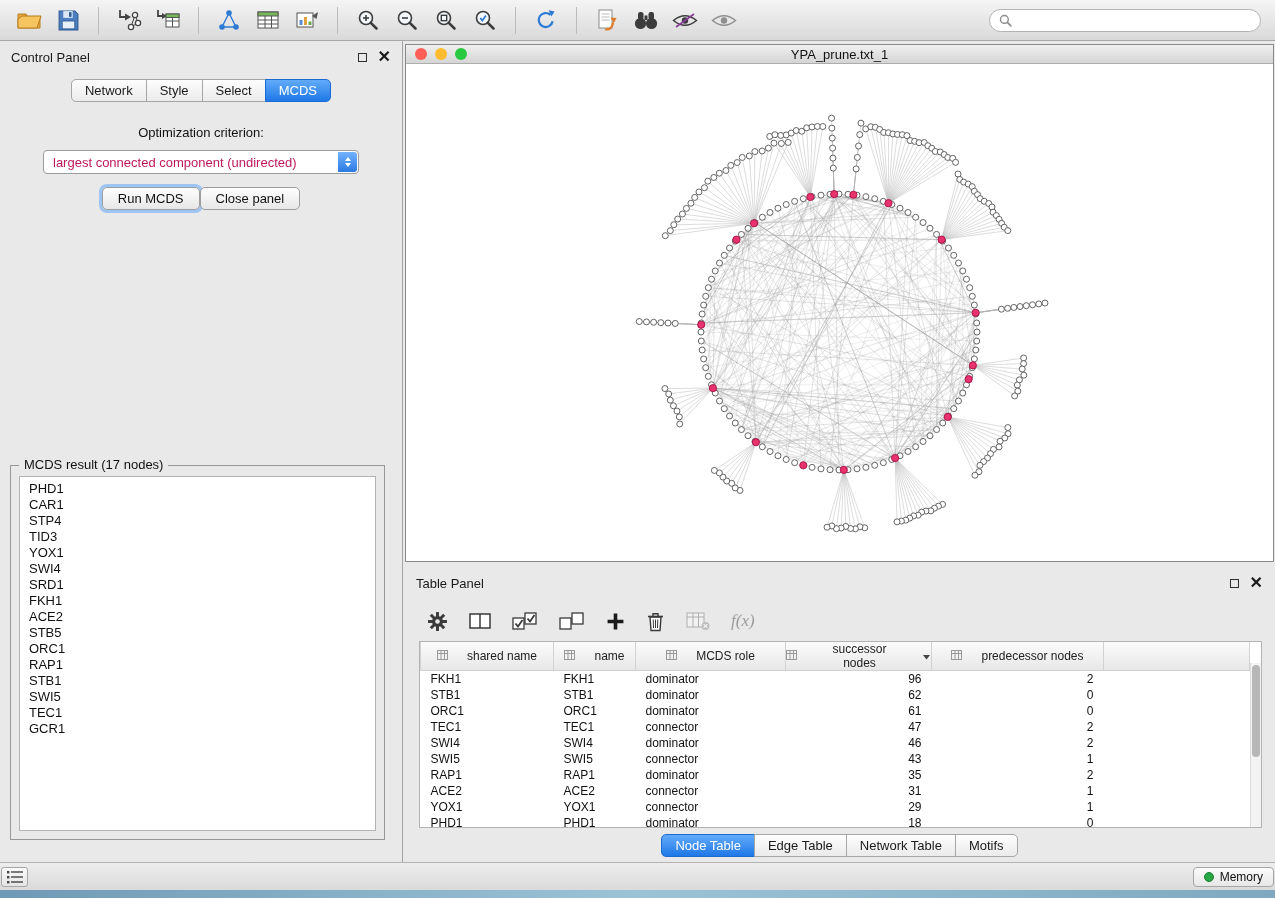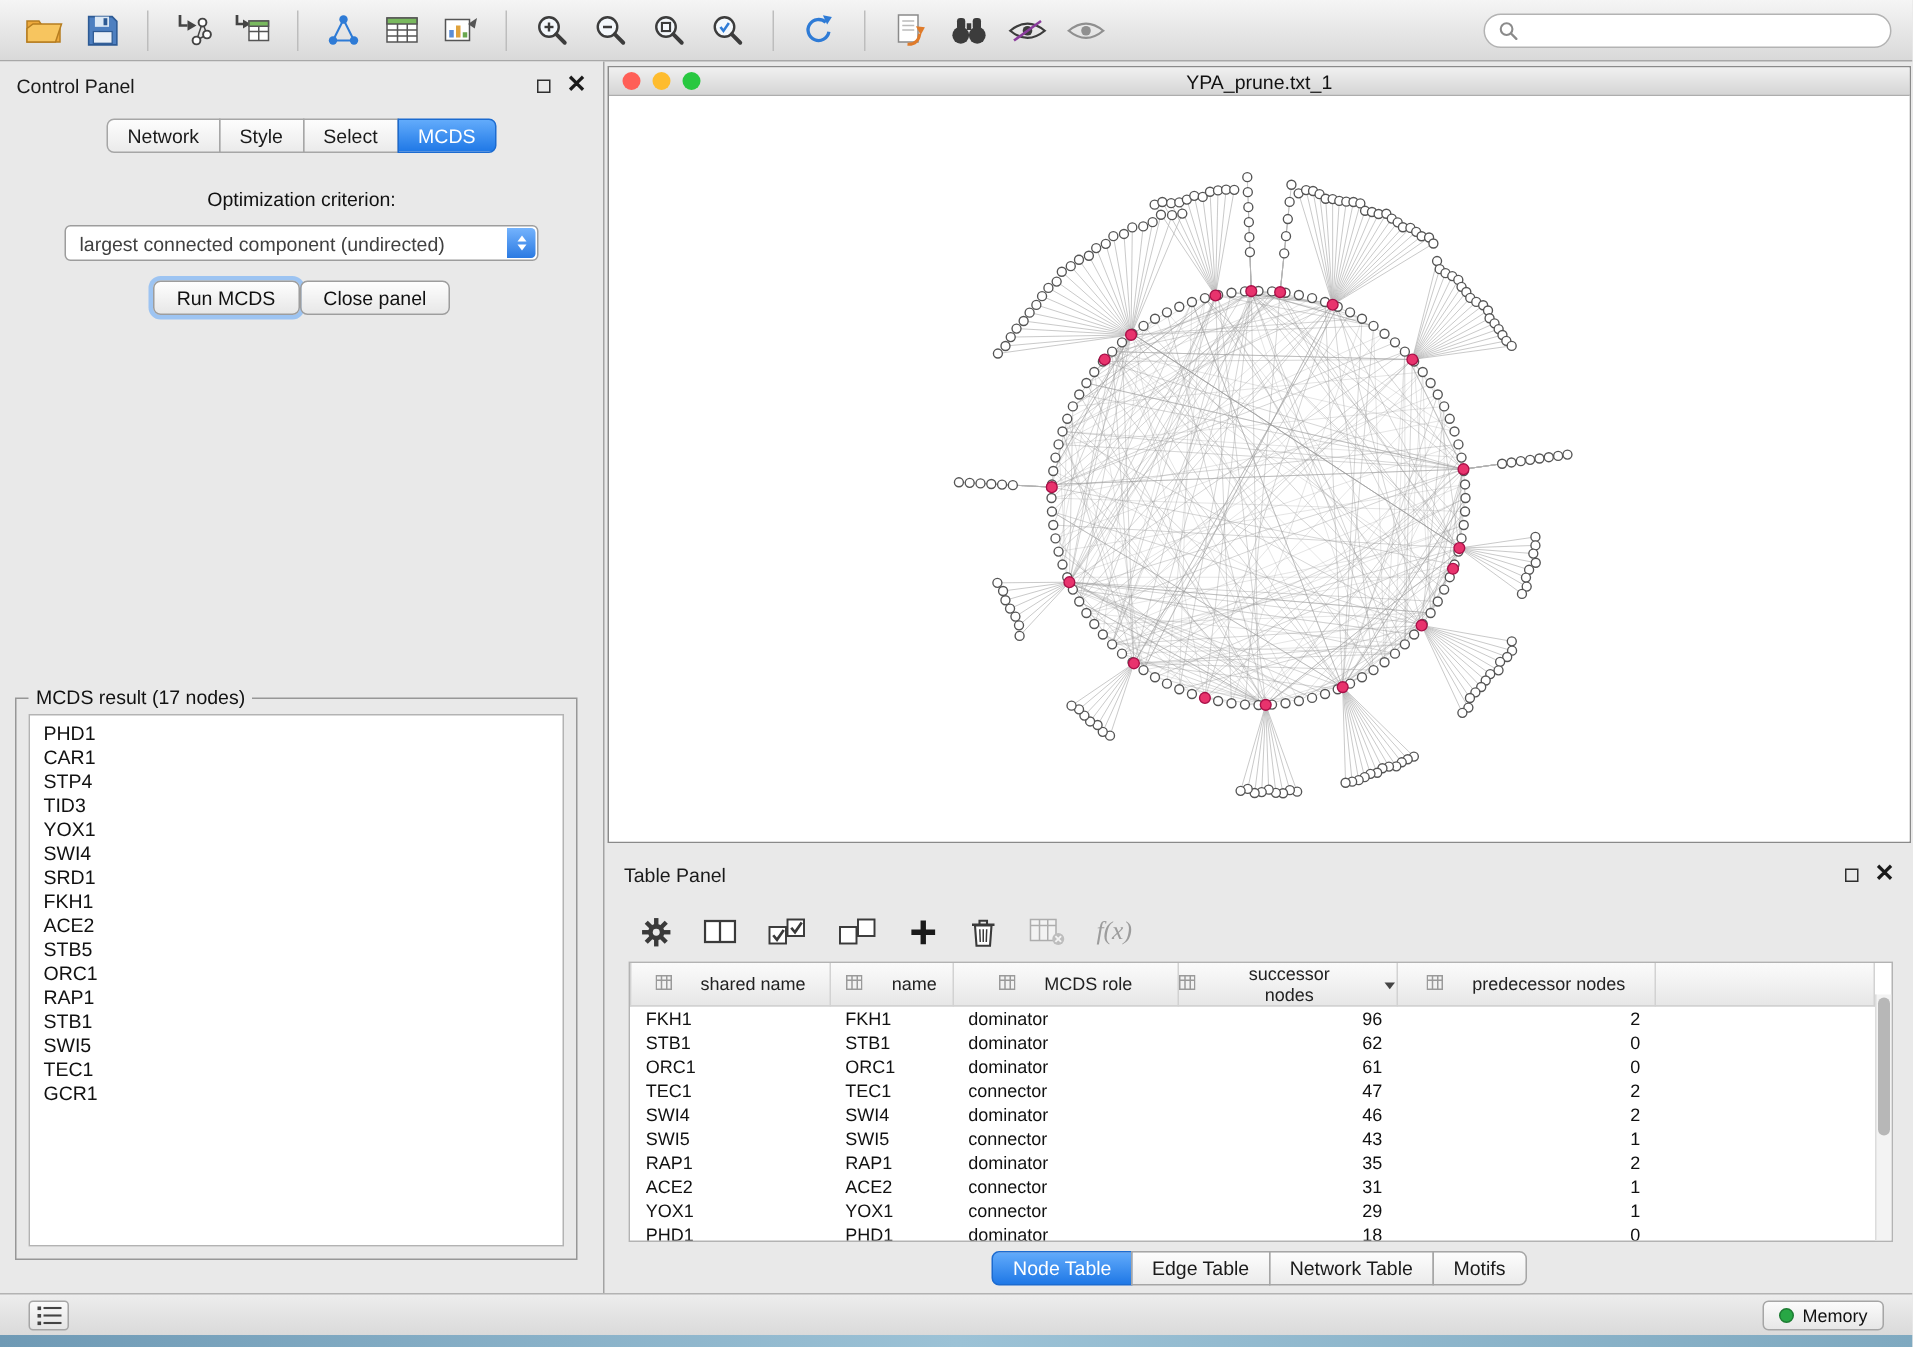--- a/index.html
+++ b/index.html
@@ -19,21 +19,21 @@
 .panel-hd{height:27px;display:flex;align-items:center;padding:16px 11px;font-size:13px;color:#1a1a1a}
 .win-controls{margin-left:auto;display:flex;gap:11px;align-items:center}
 .minimize-box{width:9px;height:9px;border:1.5px solid #2e2e2e;display:inline-block}
 .close-x{font-size:16px;font-weight:bold;color:#1a1a1a;line-height:1}
 .cp-tabs{display:flex;justify-content:center;margin-top:6px}
 .seg-tab{font-size:13px;padding:3px 13px;background:linear-gradient(#fdfdfd,#ebebeb);border:1px solid #a6a6a6;margin-left:-1px;color:#1a1a1a;cursor:default}
 .seg-tab:first-child{border-radius:5px 0 0 5px;margin-left:0}
 .seg-tab:last-child{border-radius:0 5px 5px 0}
 .seg-tab.active{background:linear-gradient(#62abfb,#1f78e6);color:#fff;border-color:#1c6bd0}
 .opt-label{text-align:center;font-size:13px;margin-top:23px;color:#111}
-.dropdown{margin:10px auto 0;width:316px;height:24px;background:#fff;border:1px solid #9d9d9d;border-radius:4px;display:flex;align-items:center;font-size:13px;padding-left:9px;position:relative;color:#404040}
+.dropdown{margin:10px auto 0;width:316px;height:24px;background:#fff;border:1px solid #9d9d9d;border-radius:4px;display:flex;align-items:center;font-size:13px;padding-left:9px;position:relative;color:#be185d}
 .dd-btn{position:absolute;right:1px;top:1px;bottom:1px;width:19px;background:linear-gradient(#74b3fd,#2b7ae2);border-radius:0 3px 3px 0;display:flex;flex-direction:column;align-items:center;justify-content:center;gap:2px}
 .dd-up{width:0;height:0;border-left:3.5px solid transparent;border-right:3.5px solid transparent;border-bottom:4px solid #fff}
 .dd-down{width:0;height:0;border-left:3.5px solid transparent;border-right:3.5px solid transparent;border-top:4px solid #fff}
 .cp-buttons{display:flex;justify-content:center;gap:0;margin-top:13px}
 .btn{font-size:13px;padding:3px 15px;background:linear-gradient(#fefefe,#e7e7e7);border:1px solid #9d9d9d;border-radius:5px;color:#111;font-family:"Liberation Sans",sans-serif}
 .btn.focused{box-shadow:0 0 0 3px rgba(95,165,250,.55)}
 .result-fieldset{position:absolute;left:10px;right:17px;top:424px;bottom:22px;border:1px solid #979797}
 .result-legend{position:absolute;top:-9px;left:8px;background:#e9e9e9;padding:0 5px;font-size:13px;color:#111}
 .result-list{position:absolute;inset:10px 8px 8px 8px;background:#fff;border:1px solid #b3b3b3;padding:4px 9px;overflow:hidden}
 .result-item{font-size:13px;line-height:16px;color:#111}
@@ -59,21 +59,21 @@
 table{border-collapse:collapse;table-layout:fixed;width:calc(100% - 11px)}
 th{height:21px;background:linear-gradient(#fbfbfb,#e7e7e7);border:1px solid #d2d2d2;border-top:none;font-size:12px;font-weight:normal;color:#222;padding:0}
 .hdr-inner{display:flex;align-items:center;justify-content:center;gap:19px}
 td{font-size:12px;height:16px;padding:0 10px;color:#111;white-space:nowrap;overflow:hidden}
 td.num{text-align:right}
 .vscroll{position:absolute;top:21px;right:0;bottom:0;width:11px;background:#f3f3f3;border-left:1px solid #dcdcdc}
 .vthumb{position:absolute;top:2px;left:1px;width:8px;height:92px;border-radius:4px;background:#b7b7b7}
 .tp-tabs{position:absolute;bottom:5px;left:0;right:0;display:flex;justify-content:center}
 
 
-.statusbar{position:absolute;left:0;right:0;bottom:8px;height:28px;background:linear-gradient(#ededed,#dadada);border-top:1px solid #b3b3b3;display:flex;align-items:center;padding:0 19px}
+.statusbar{position:absolute;left:0;right:0;bottom:8px;height:28px;background:linear-gradient(#ededed,#dadada);border-top:1px solid #b3b3b3;display:flex;align-items:center;padding:0 1px}
 .sb-left-btn{width:27px;height:20px;border:1px solid #a6a6a6;border-radius:3px;background:linear-gradient(#fafafa,#e5e5e5);display:flex;align-items:center;justify-content:center}
 .memory-btn{margin-left:auto;display:flex;align-items:center;gap:6px;border:1px solid #a6a6a6;border-radius:4px;background:linear-gradient(#fbfbfb,#e7e7e7);padding:2px 10px;font-size:12px;color:#111}
 .mem-dot{width:10px;height:10px;border-radius:50%;background:#28a745;border:1px solid #1d7c33}
 .wallpaper{position:absolute;left:0;right:0;bottom:0;height:8px;background:linear-gradient(90deg,#6f9ab5,#9cc2d6,#7fa9c0)}
 </style>
 </head>
 <body>
 
 <div class="app">
 

